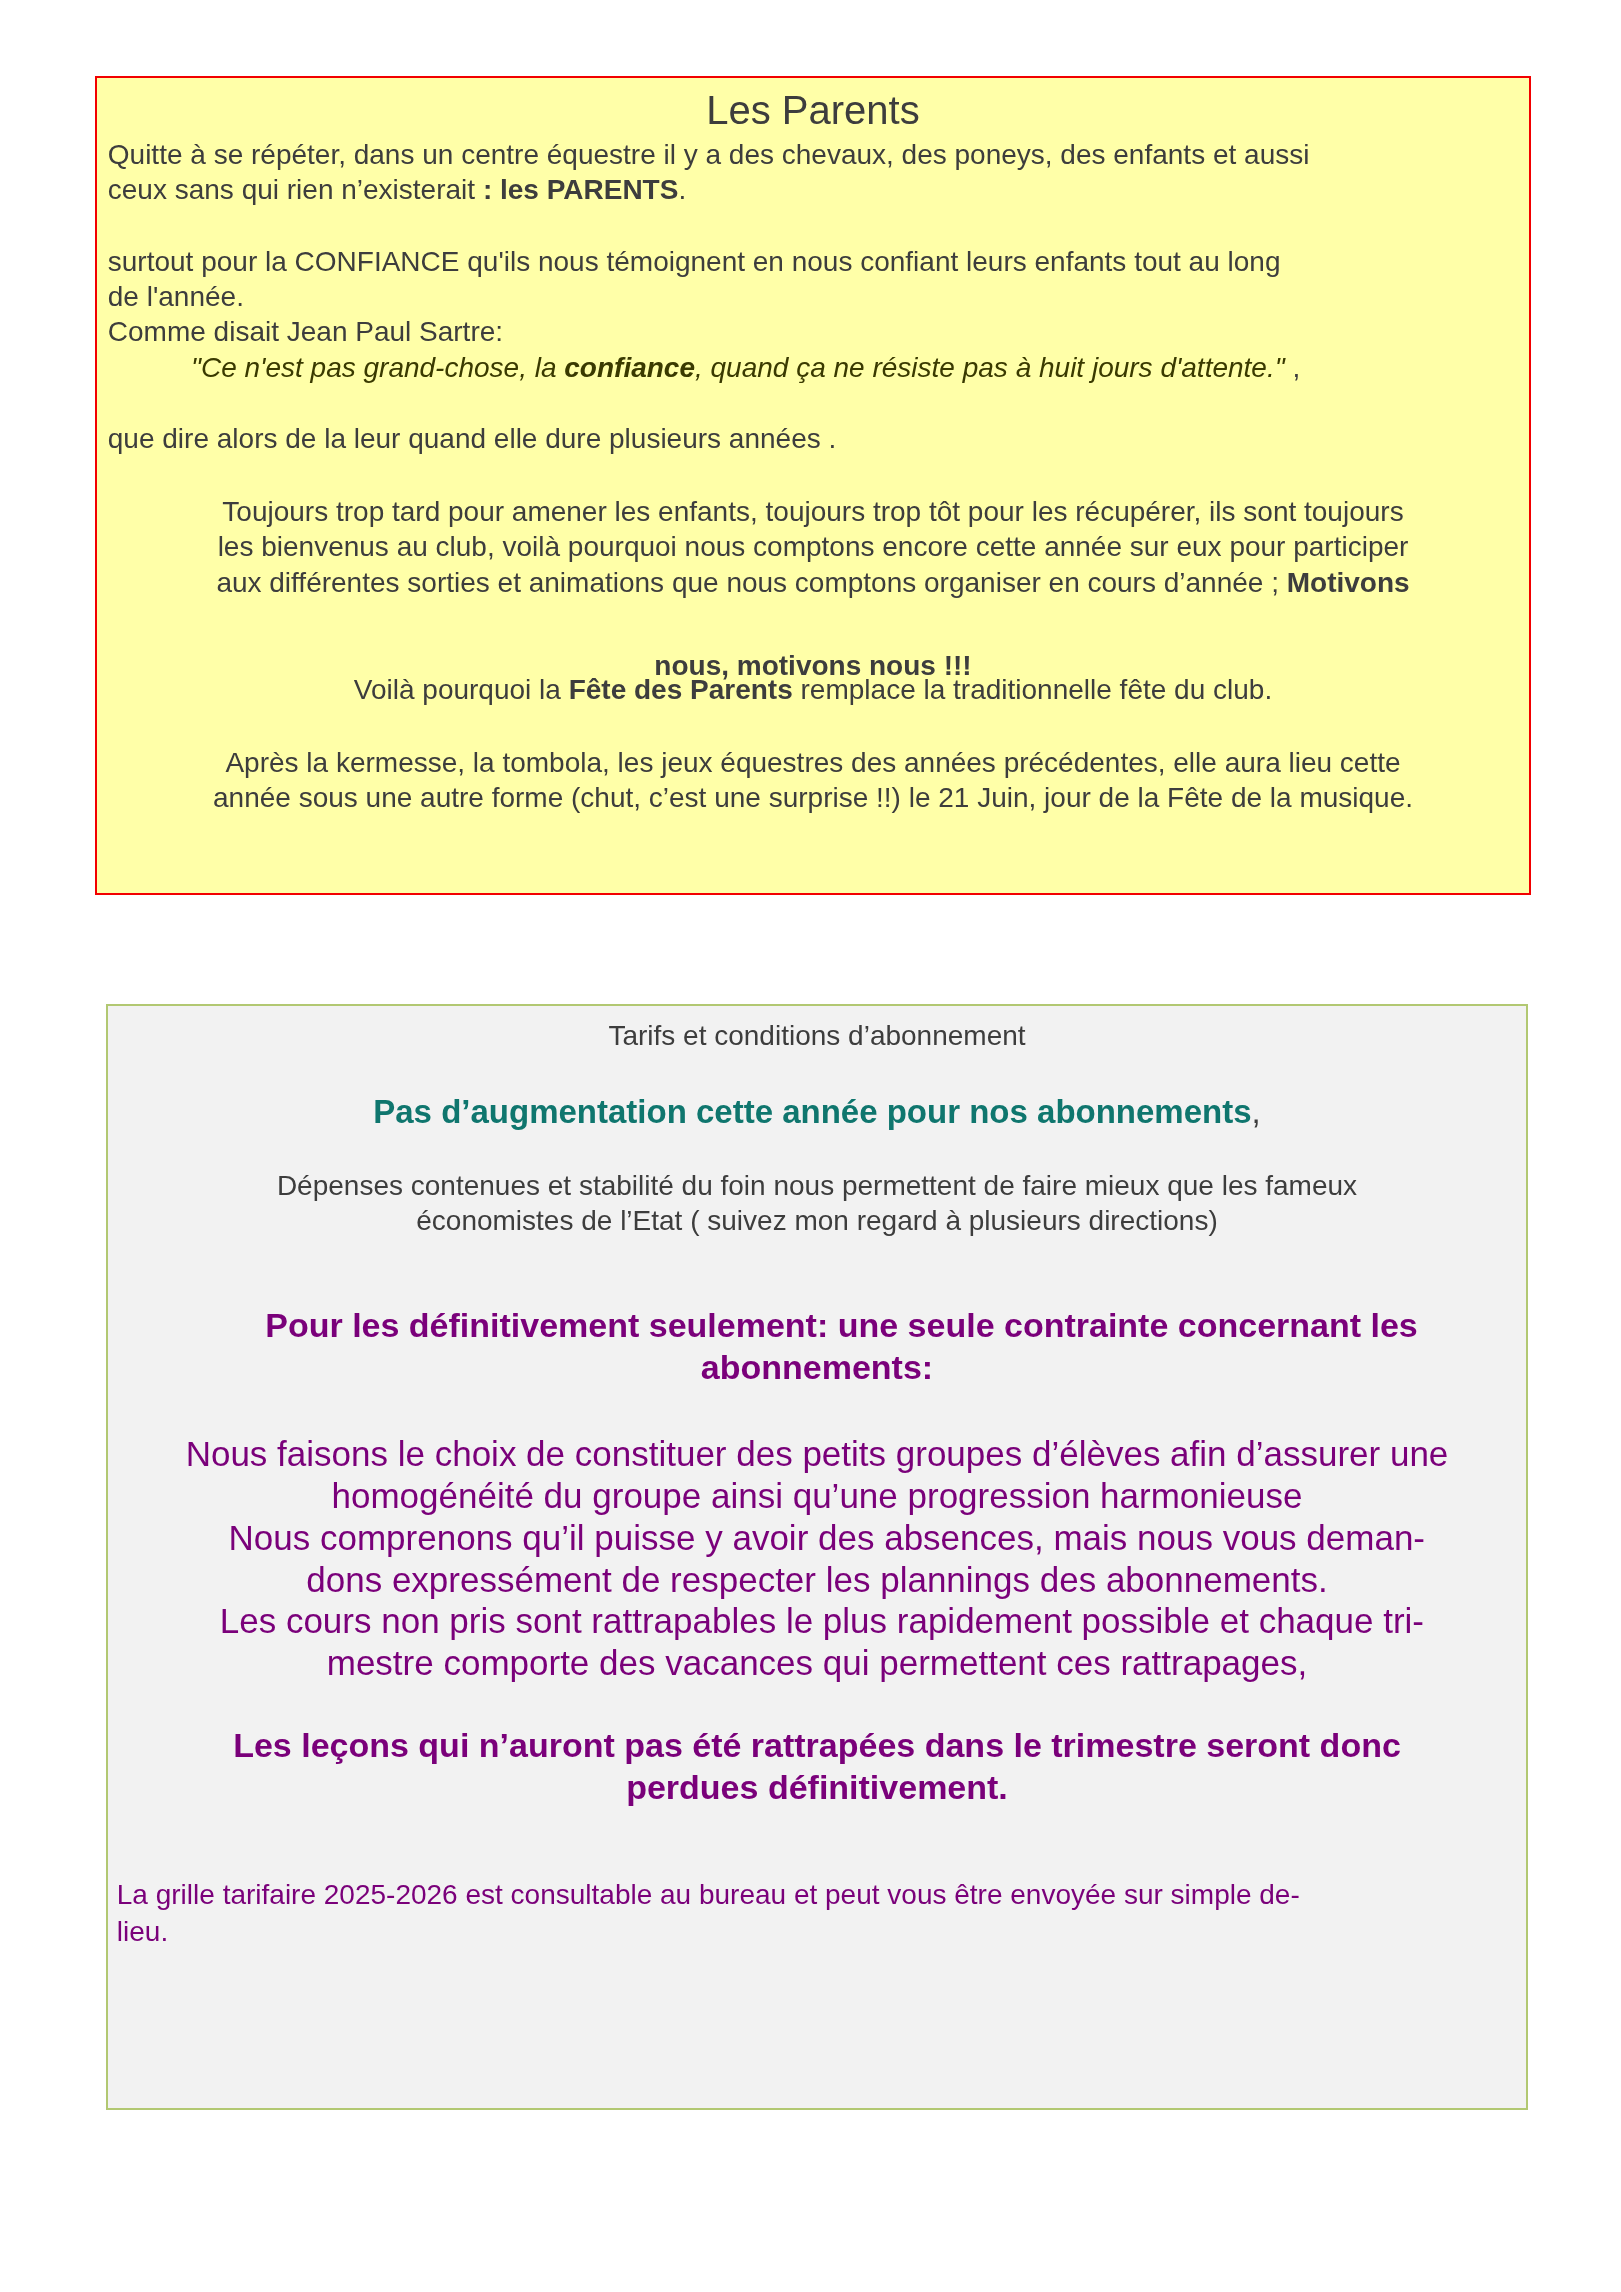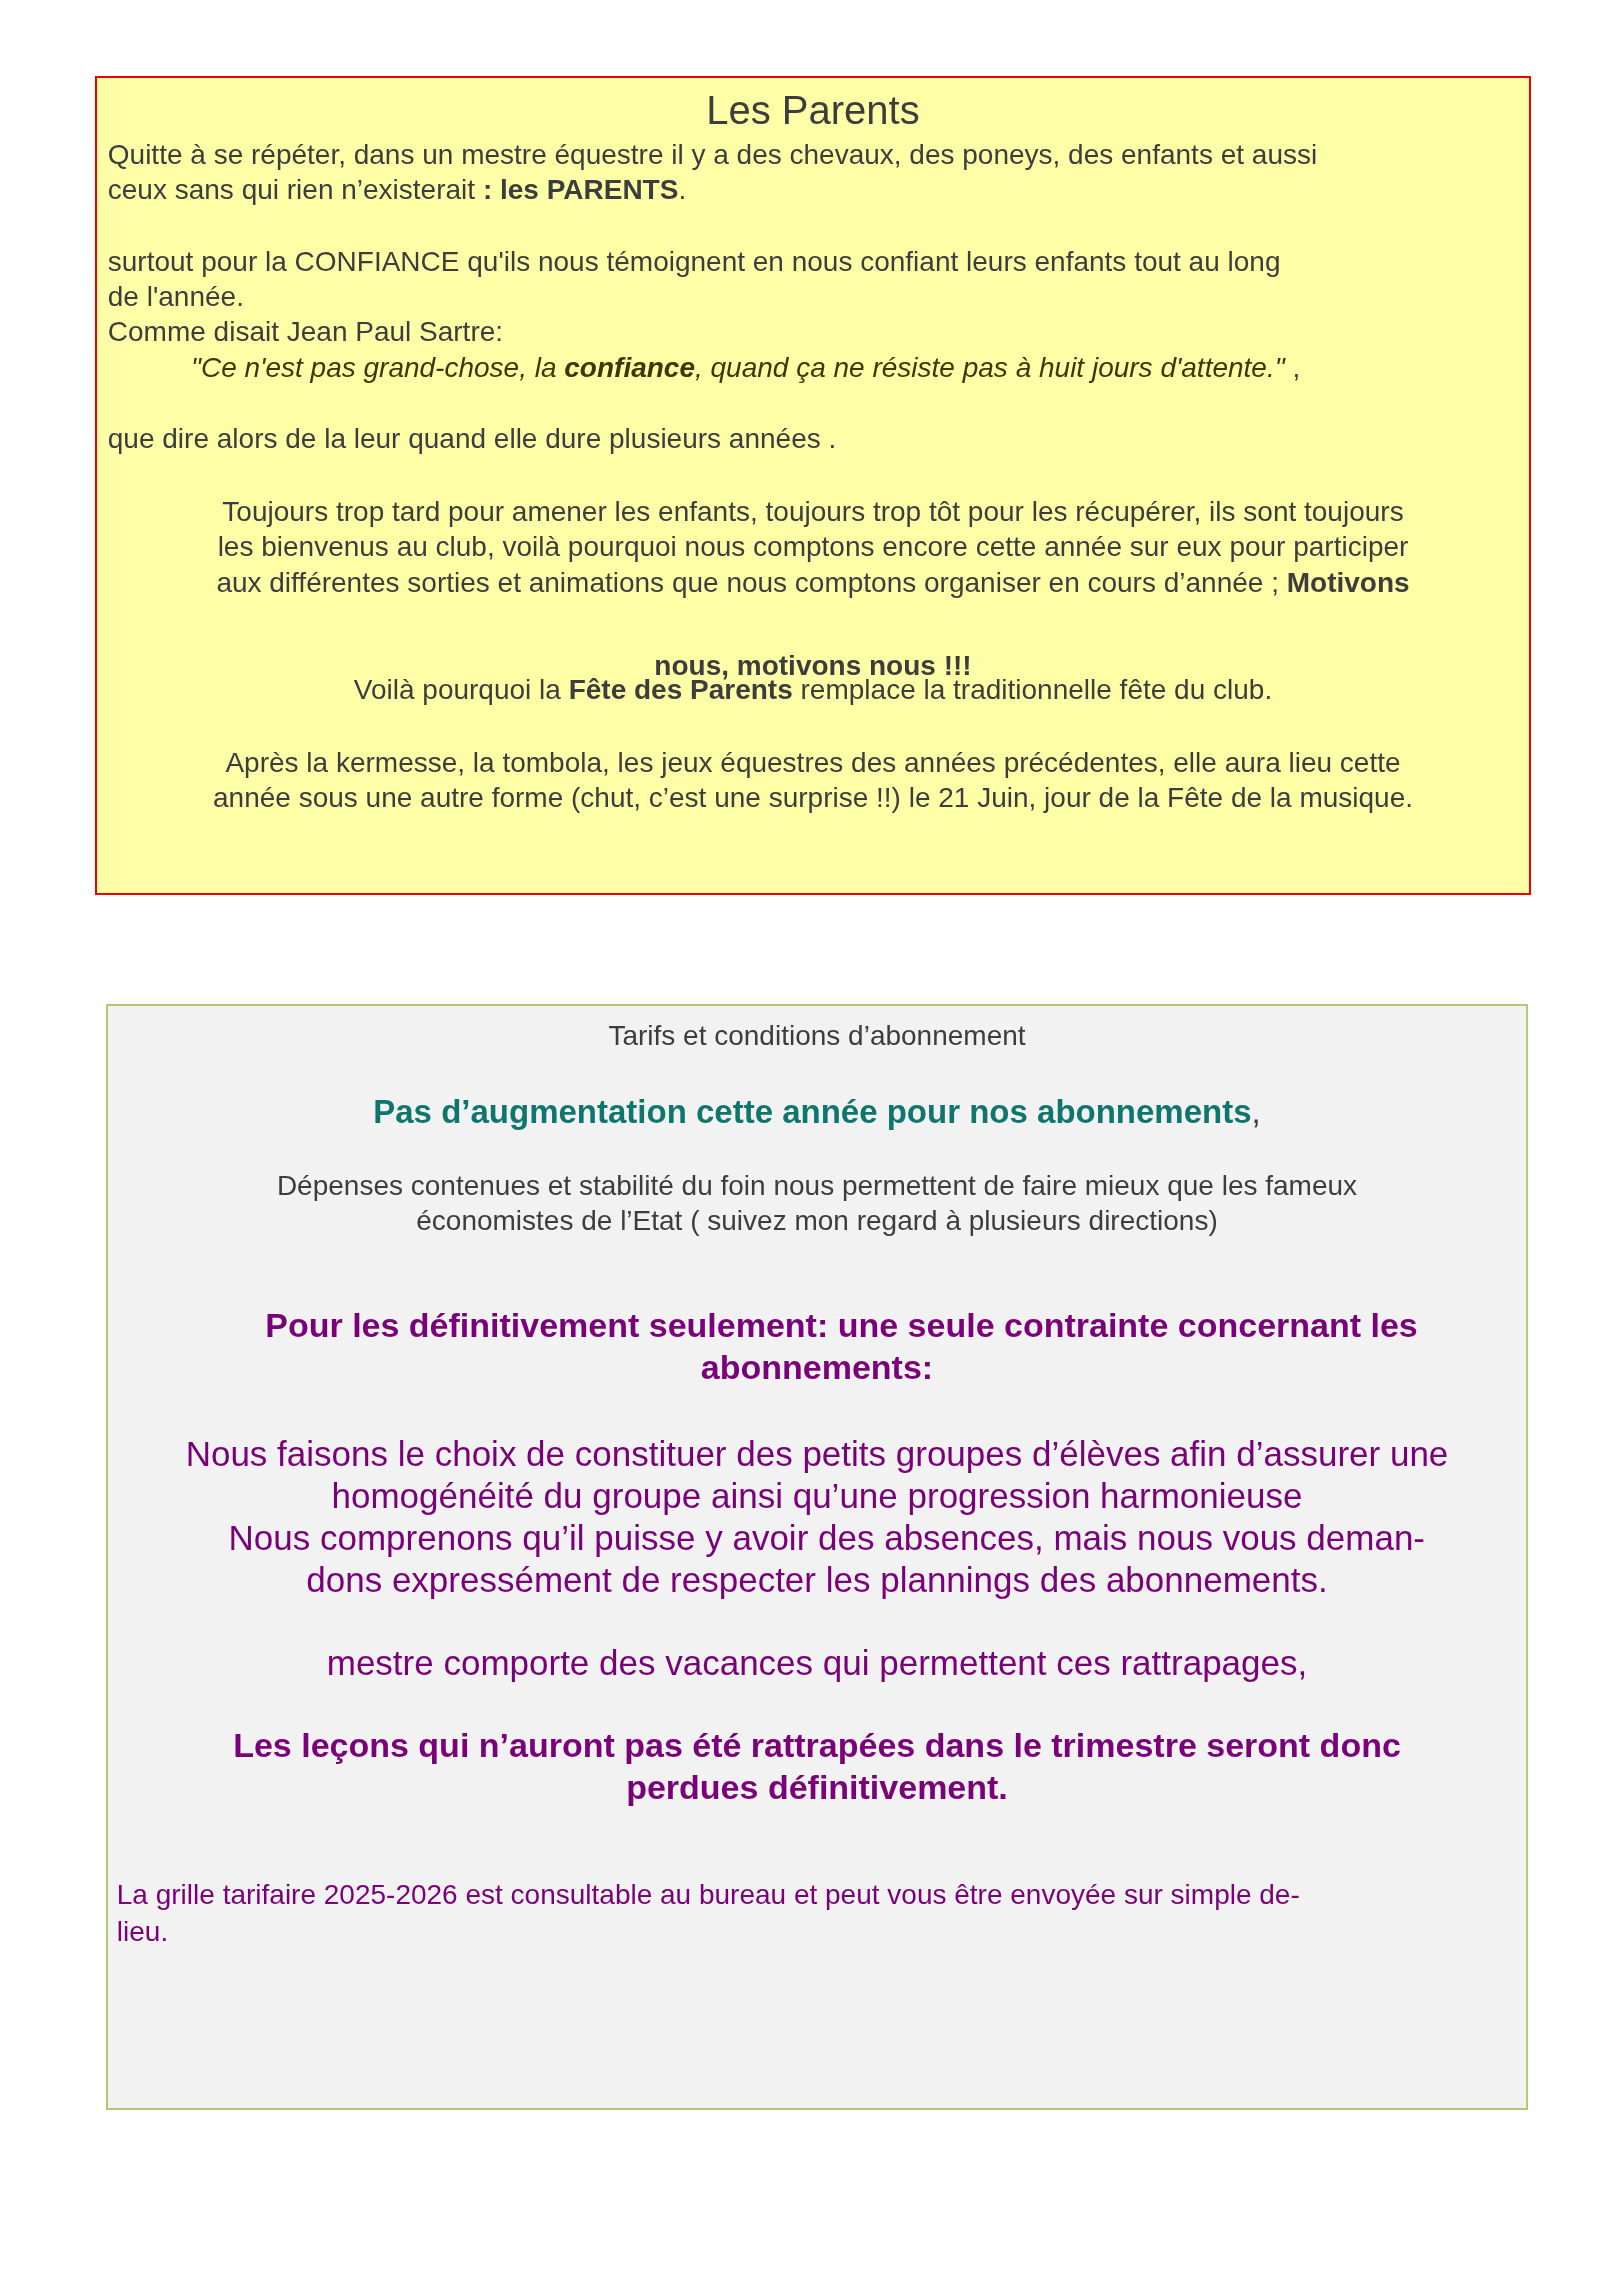--- a/index.html
+++ b/index.html
@@ -21,21 +21,21 @@
   .pb { color:#7a007a; font-weight:bold; font-size:34px; line-height:42px; }
   .p { color:#7a007a; font-size:35px; line-height:42px; }
   .ps { color:#7a007a; font-size:28px; line-height:36px; }
 </style>
 </head>
 <body>
 
 <div class="box1">
   <div class="t c title" style="top:8.8px;">Les Parents</div>
 
-  <div class="t" style="left:10.8px; top:59px;">Quitte à se répéter, dans un mestre équestre il y a des chevaux, des poneys, des enfants  et aussi</div>
+  <div class="t" style="left:10.8px; top:59px;">Quitte à se répéter, dans un centre équestre il y a des chevaux, des poneys, des enfants  et aussi</div>
   <div class="t" style="left:10.8px; top:94px;"><span>ceux sans qui rien n’existerait </span><b>: les PARENTS</b><span>.</span></div>
 
   <div class="t" style="left:10.8px; top:166px;">surtout pour la CONFIANCE qu'ils nous témoignent en nous confiant leurs enfants tout au long</div>
   <div class="t" style="left:10.8px; top:201px;">de l'année.</div>
 
   <div class="t" style="left:10.8px; top:236px;"> Comme disait Jean Paul Sartre:</div>
   <div class="t" style="left:94px; top:272px;"><span class="quote">"Ce n'est pas grand-chose, la </span><b class="quote">confiance</b><span class="quote">, quand ça ne résiste pas à huit jours d'attente."</span><span> ,</span></div>
 
   <div class="t" style="left:10.8px; top:343px;"> que dire alors de la leur quand elle dure plusieurs années .</div>
 
@@ -58,20 +58,21 @@
   <div class="t c" style="top:162px;">Dépenses contenues et stabilité du foin nous permettent de faire mieux que les fameux</div>
   <div class="t c" style="top:197px;">économistes de l’Etat ( suivez mon regard à plusieurs directions)</div>
 
   <div class="t c pb" style="top:298px; padding-left:49px;">Pour les définitivement seulement: une seule contrainte concernant les</div>
   <div class="t c pb" style="top:340px;">abonnements:</div>
 
   <div class="t c p" style="top:427px;">Nous faisons le choix de constituer des petits groupes d’élèves afin d’assurer une</div>
   <div class="t c p" style="top:469px;">homogénéité du groupe ainsi qu’une progression harmonieuse</div>
   <div class="t c p" style="top:511px; padding-left:19.6px;">Nous comprenons qu’il puisse y avoir des absences, mais nous vous deman-</div>
   <div class="t c p" style="top:553px;">dons expressément de respecter les plannings des abonnements.</div>
+  <div class="t c p" style="top:594px; padding-left:9.8px;">Les cours non pris sont rattrapables le plus rapidement possible et chaque tri-</div>
   <div class="t c p" style="top:636px;">mestre comporte des vacances qui permettent ces rattrapages,</div>
 
   <div class="t c pb" style="top:718px;">Les leçons qui n’auront pas été rattrapées dans le trimestre seront donc</div>
   <div class="t c pb" style="top:760px;">perdues définitivement.</div>
 
   <div class="t ps" style="left:8.8px; top:871px;">La grille tarifaire 2025-2026 est consultable au bureau et peut vous être envoyée sur simple de-</div>
   <div class="t ps" style="left:8.8px; top:908px;">lieu.</div>
 </div>
 
 

